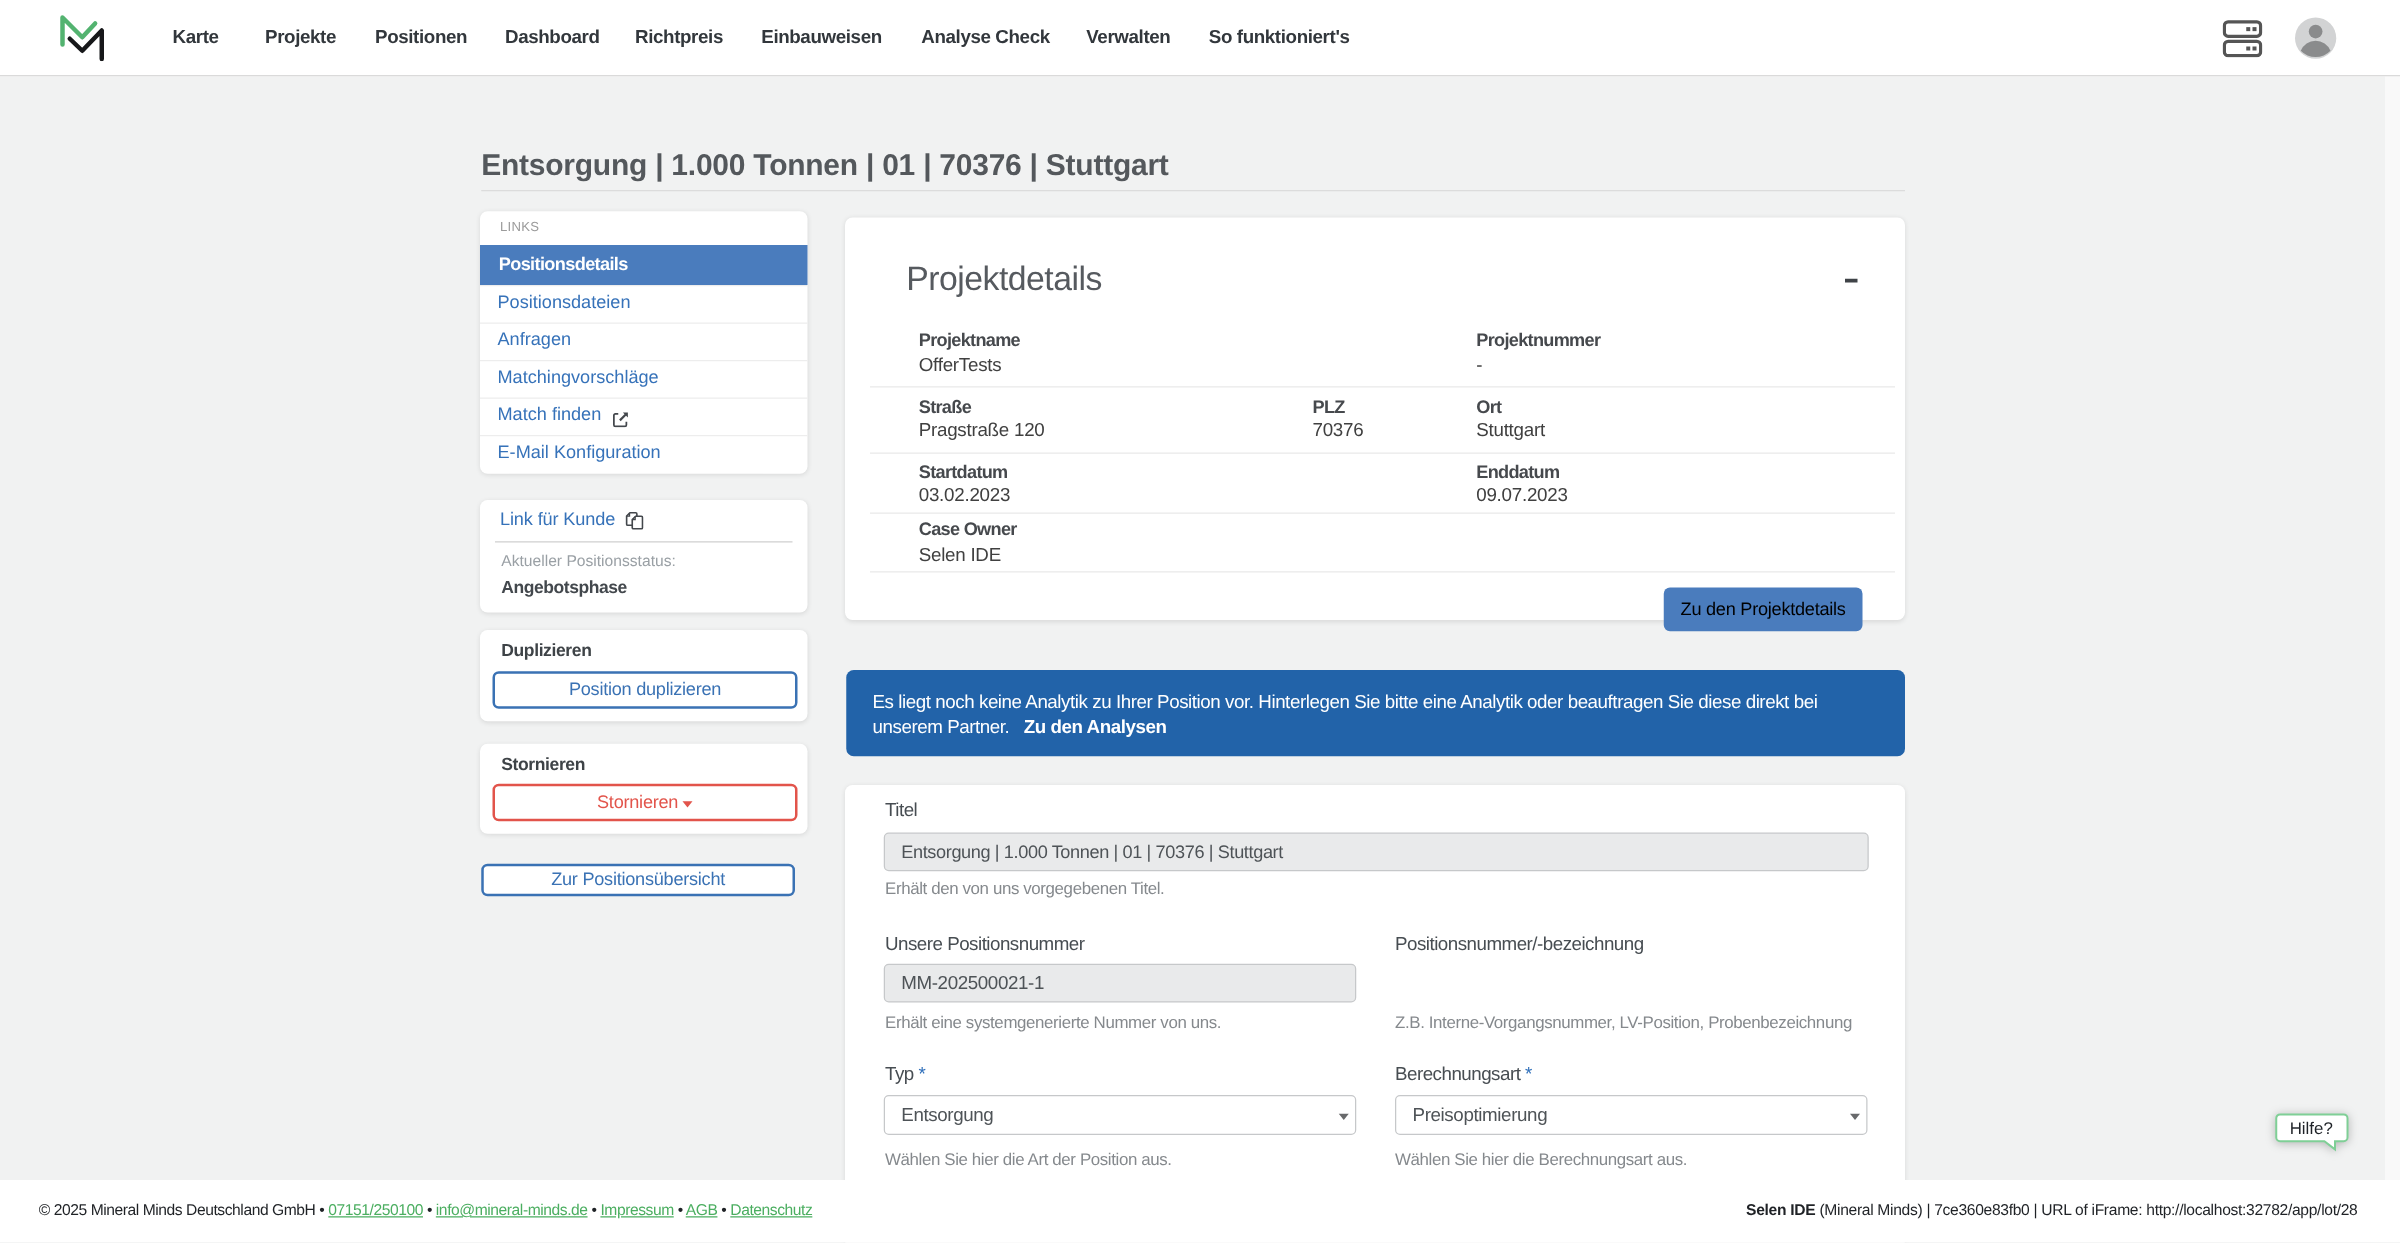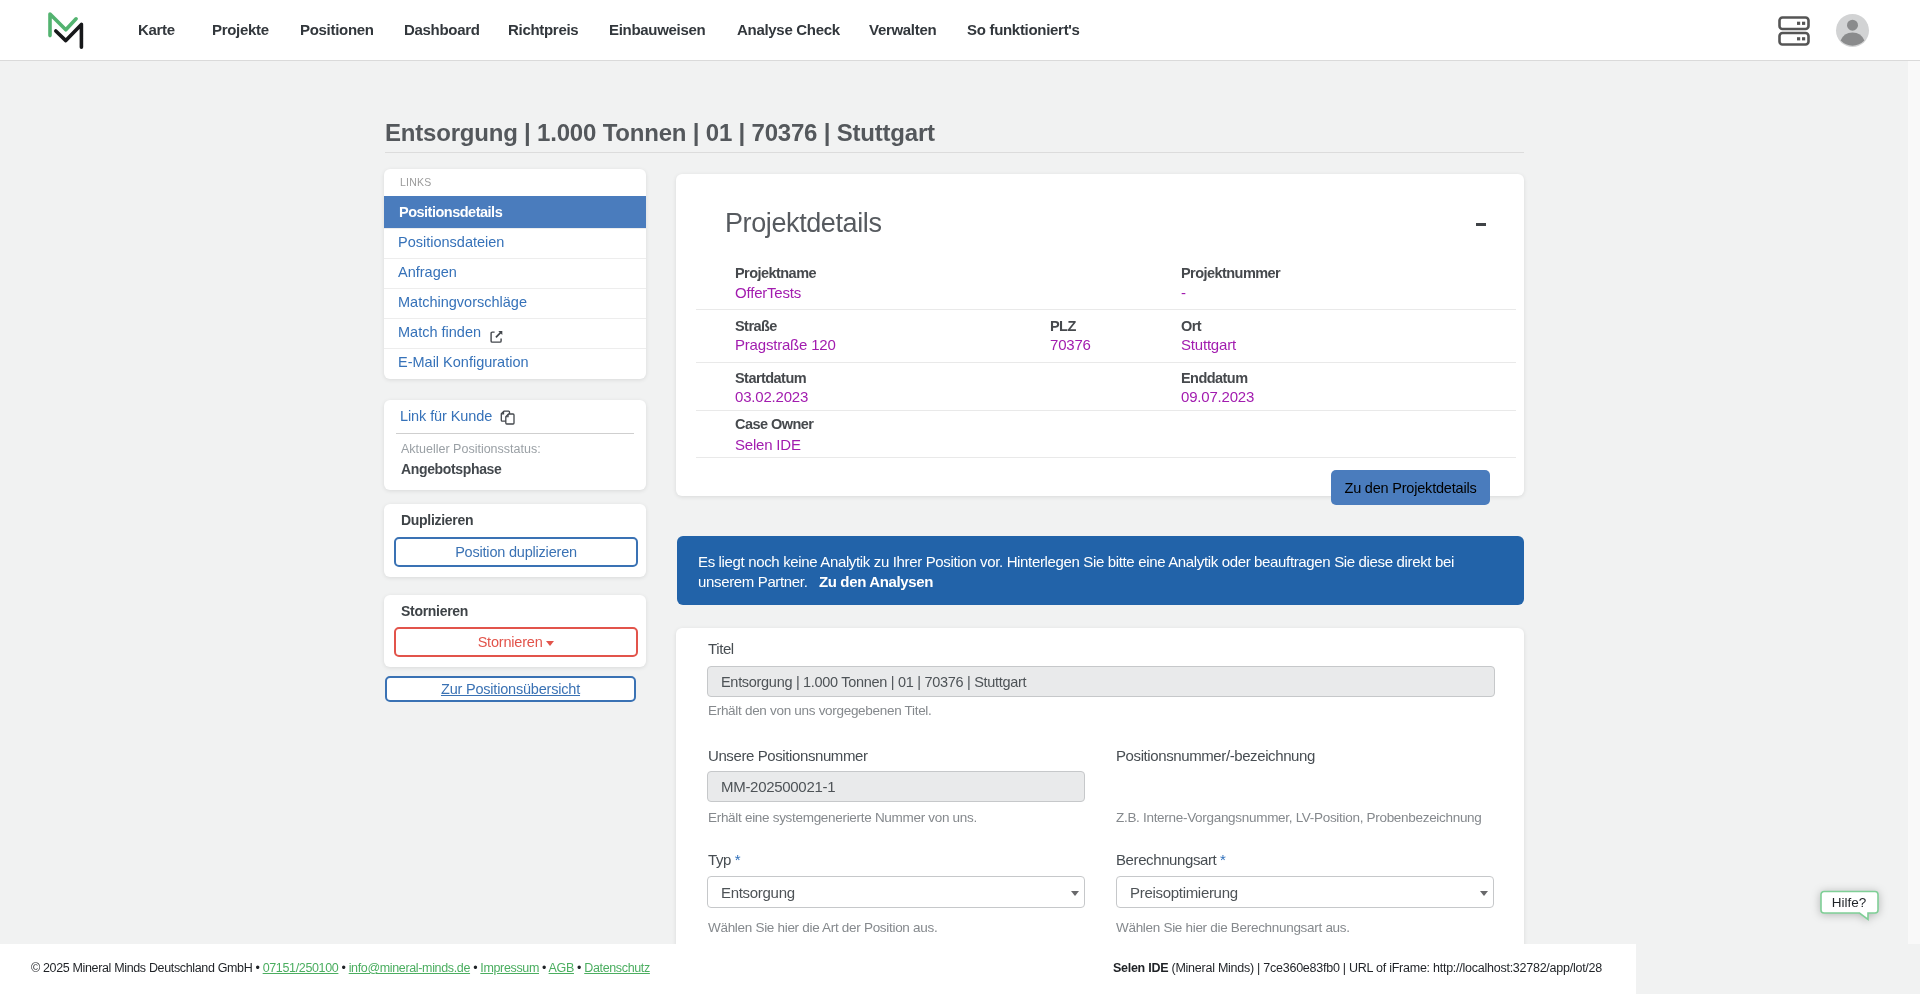--- a/index.html
+++ b/index.html
@@ -24,33 +24,33 @@
 
   
   .slink { color:#3672b9; font-size:14.5px; }
   .srow { position:absolute; left:0; width:262px; height:30px; border-top:1px solid #ededed; padding-top:4px; padding-left:14px; }
 
   .btn-outline-blue { position:absolute; background:#fff; border:2px solid #3a72b4; border-radius:5px; color:#3a72b4; font-size:14.5px; letter-spacing:-0.2px; display:flex; align-items:center; justify-content:center; }
   .btn-outline-red { position:absolute; background:#fff; border:2px solid #e2544b; border-radius:5px; color:#e2544b; font-size:14.5px; letter-spacing:-0.2px; display:flex; align-items:center; justify-content:center; }
 
   
   .tbl-label { position:absolute; font-size:14.5px; font-weight:700; color:#46494d; letter-spacing:-0.55px; white-space:nowrap; }
-  .tbl-value { position:absolute; font-size:15px; color:#a21caf; letter-spacing:-0.2px; white-space:nowrap; }
+  .tbl-value { position:absolute; font-size:15px; color:#404040; letter-spacing:-0.2px; white-space:nowrap; }
   .tline { position:absolute; height:1px; background:#e9e9e9; left:696px; width:820px; }
 
   .btn-primary { position:absolute; background:#4a7cbd; border-radius:5px; color:#000000; font-size:14.5px; letter-spacing:-0.2px; display:flex; align-items:center; justify-content:center; }
 
   
   .flabel { position:absolute; font-size:15px; color:#474d52; letter-spacing:-0.4px; white-space:nowrap; }
   .finput { position:absolute; height:31px; border:1px solid #c6c8ca; border-radius:4px; background:#fff; font-size:15px; color:#4e5357; letter-spacing:-0.3px; display:flex; align-items:center; padding-left:13px; white-space:nowrap; overflow:hidden; }
   .finput.disabled { background:#e9eaeb; }
   .fhelp { position:absolute; font-size:13.5px; color:#85898d; letter-spacing:-0.3px; white-space:nowrap; }
   .caret { position:absolute; width:0; height:0; border-left:4.2px solid transparent; border-right:4.2px solid transparent; border-top:5.5px solid #68696b; }
 
-  .footer { position:absolute; left:0; top:944px; width:1636px; height:50px; background:#fff; }
+  .footer { position:absolute; left:0; top:944px; width:1920px; height:50px; background:#fff; }
   .footer .txt { position:absolute; top:17px; font-size:12.5px; color:#1f2226; letter-spacing:-0.35px; white-space:nowrap; }
   .footer a { color:#4bae60; text-decoration:underline; }
 </style>
 </head>
 <body>
 
 <div class="navbar">
   <svg class="abs" style="left:46px; top:11px;" width="38" height="38" viewBox="0 0 38 38">
     <polyline points="4.0,24.6 4.0,3.0 19.8,18.8 30.1,7.8" fill="none" stroke="#53b370" stroke-width="3.6" stroke-linecap="round" stroke-linejoin="round"></polyline>
     <polyline points="9.8,20.0 19.8,29.6 35.4,13.4 35.4,36.2" fill="none" stroke="#17181a" stroke-width="3.6" stroke-linecap="round" stroke-linejoin="round"></polyline>
@@ -120,21 +120,21 @@
 <div class="card" style="left:384px; top:504px; width:262px; height:73px;">
   <div class="abs" style="left:17px; top:8px; font-size:14px; letter-spacing:-0.3px; font-weight:700; color:#3e4347;">Duplizieren</div>
   <div class="btn-outline-blue" style="left:10px; top:33px; width:244px; height:30px;">Position duplizieren</div>
 </div>
 
 <div class="card" style="left:384px; top:595px; width:262px; height:72px;">
   <div class="abs" style="left:17px; top:8px; font-size:14px; letter-spacing:-0.3px; font-weight:700; color:#3e4347;">Stornieren</div>
   <div class="btn-outline-red" style="left:10px; top:32px; width:244px; height:30px;">Stornieren&nbsp;<span class="caret" style="position:static; border-top-color:#e2544b; margin-top:2px;"></span></div>
 </div>
 
-<div class="btn-outline-blue" style="left:385px; top:676px; width:251px; height:26px;text-decoration:underline;">Zur Positionsübersicht</div>
+<div class="btn-outline-blue" style="left:385px; top:691px; width:251px; height:26px;">Zur Positionsübersicht</div>
 
 <div class="card" style="left:676px; top:174px; width:848px; height:322px;">
   <div class="abs" style="left:49px; top:34px; font-size:27px; letter-spacing:-0.4px; color:#565a5f;">Projektdetails</div>
   <div class="abs" style="left:800px; top:49px; width:10px; height:3px; background:#3f4347;"></div>
 
   <div class="tline" style="top:135px; left:20px; width:820px;"></div>
   <div class="tline" style="top:188px; left:20px; width:820px;"></div>
   <div class="tline" style="top:236px; left:20px; width:820px;"></div>
   <div class="tline" style="top:283px; left:20px; width:820px;"></div>
 

